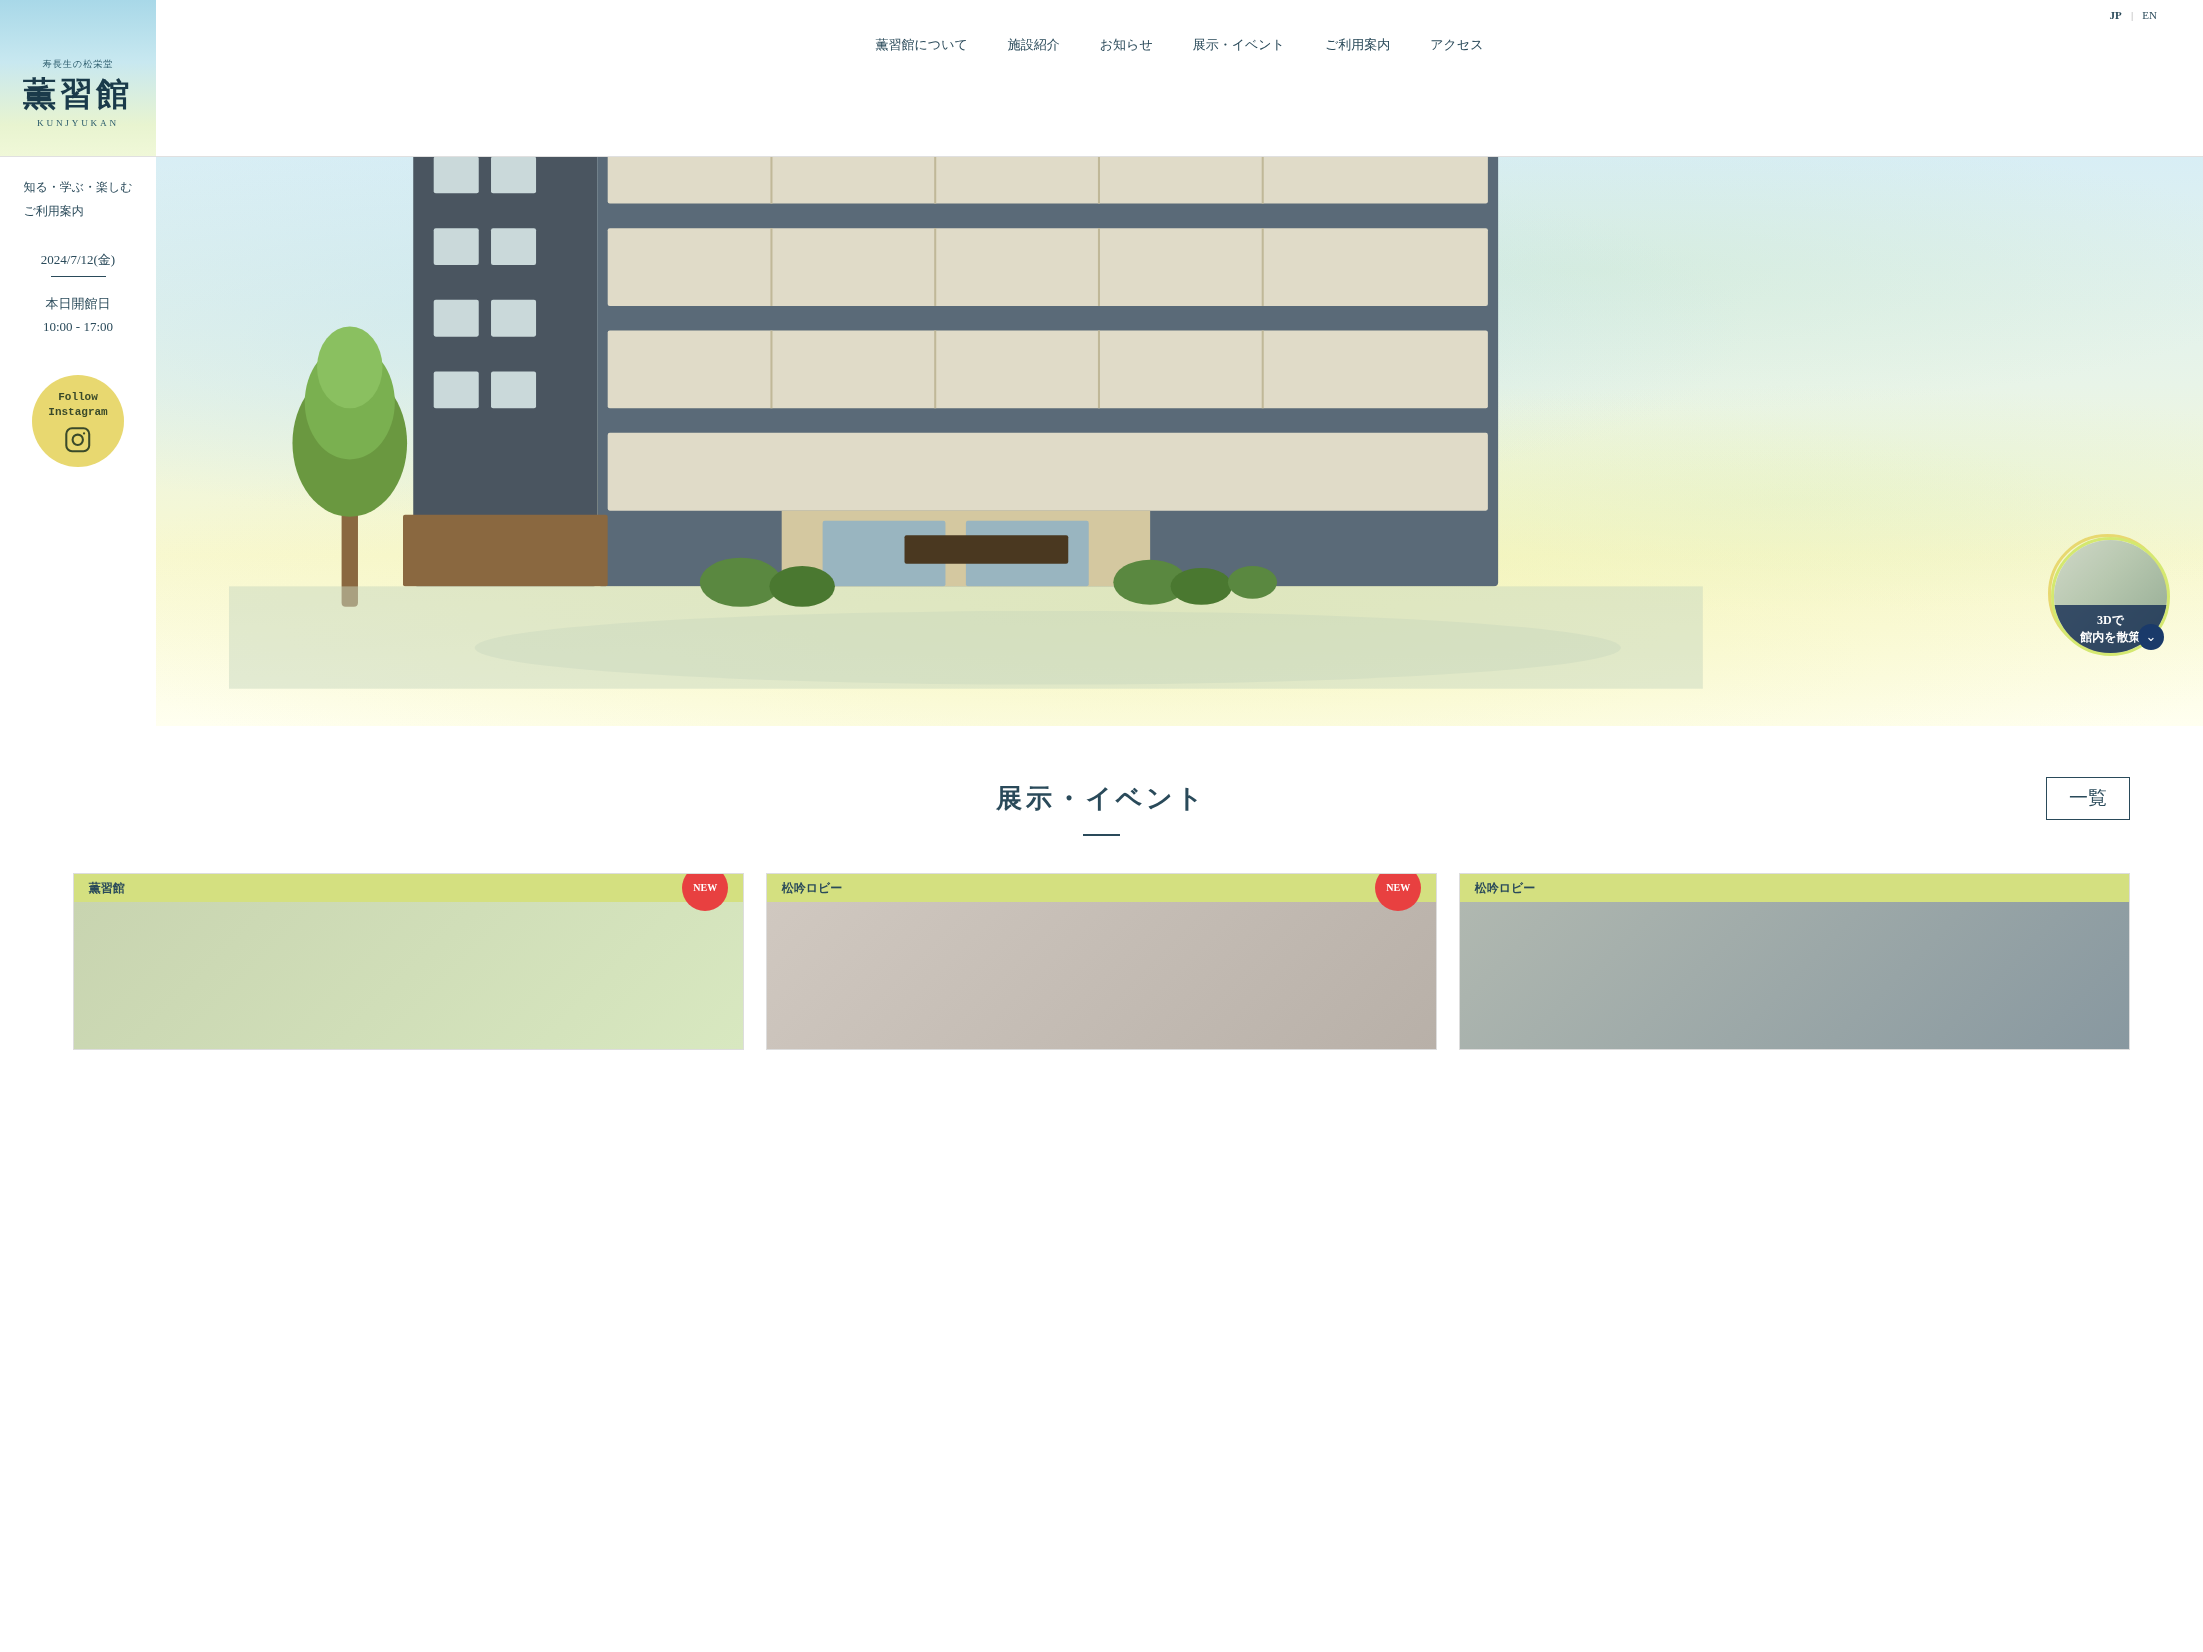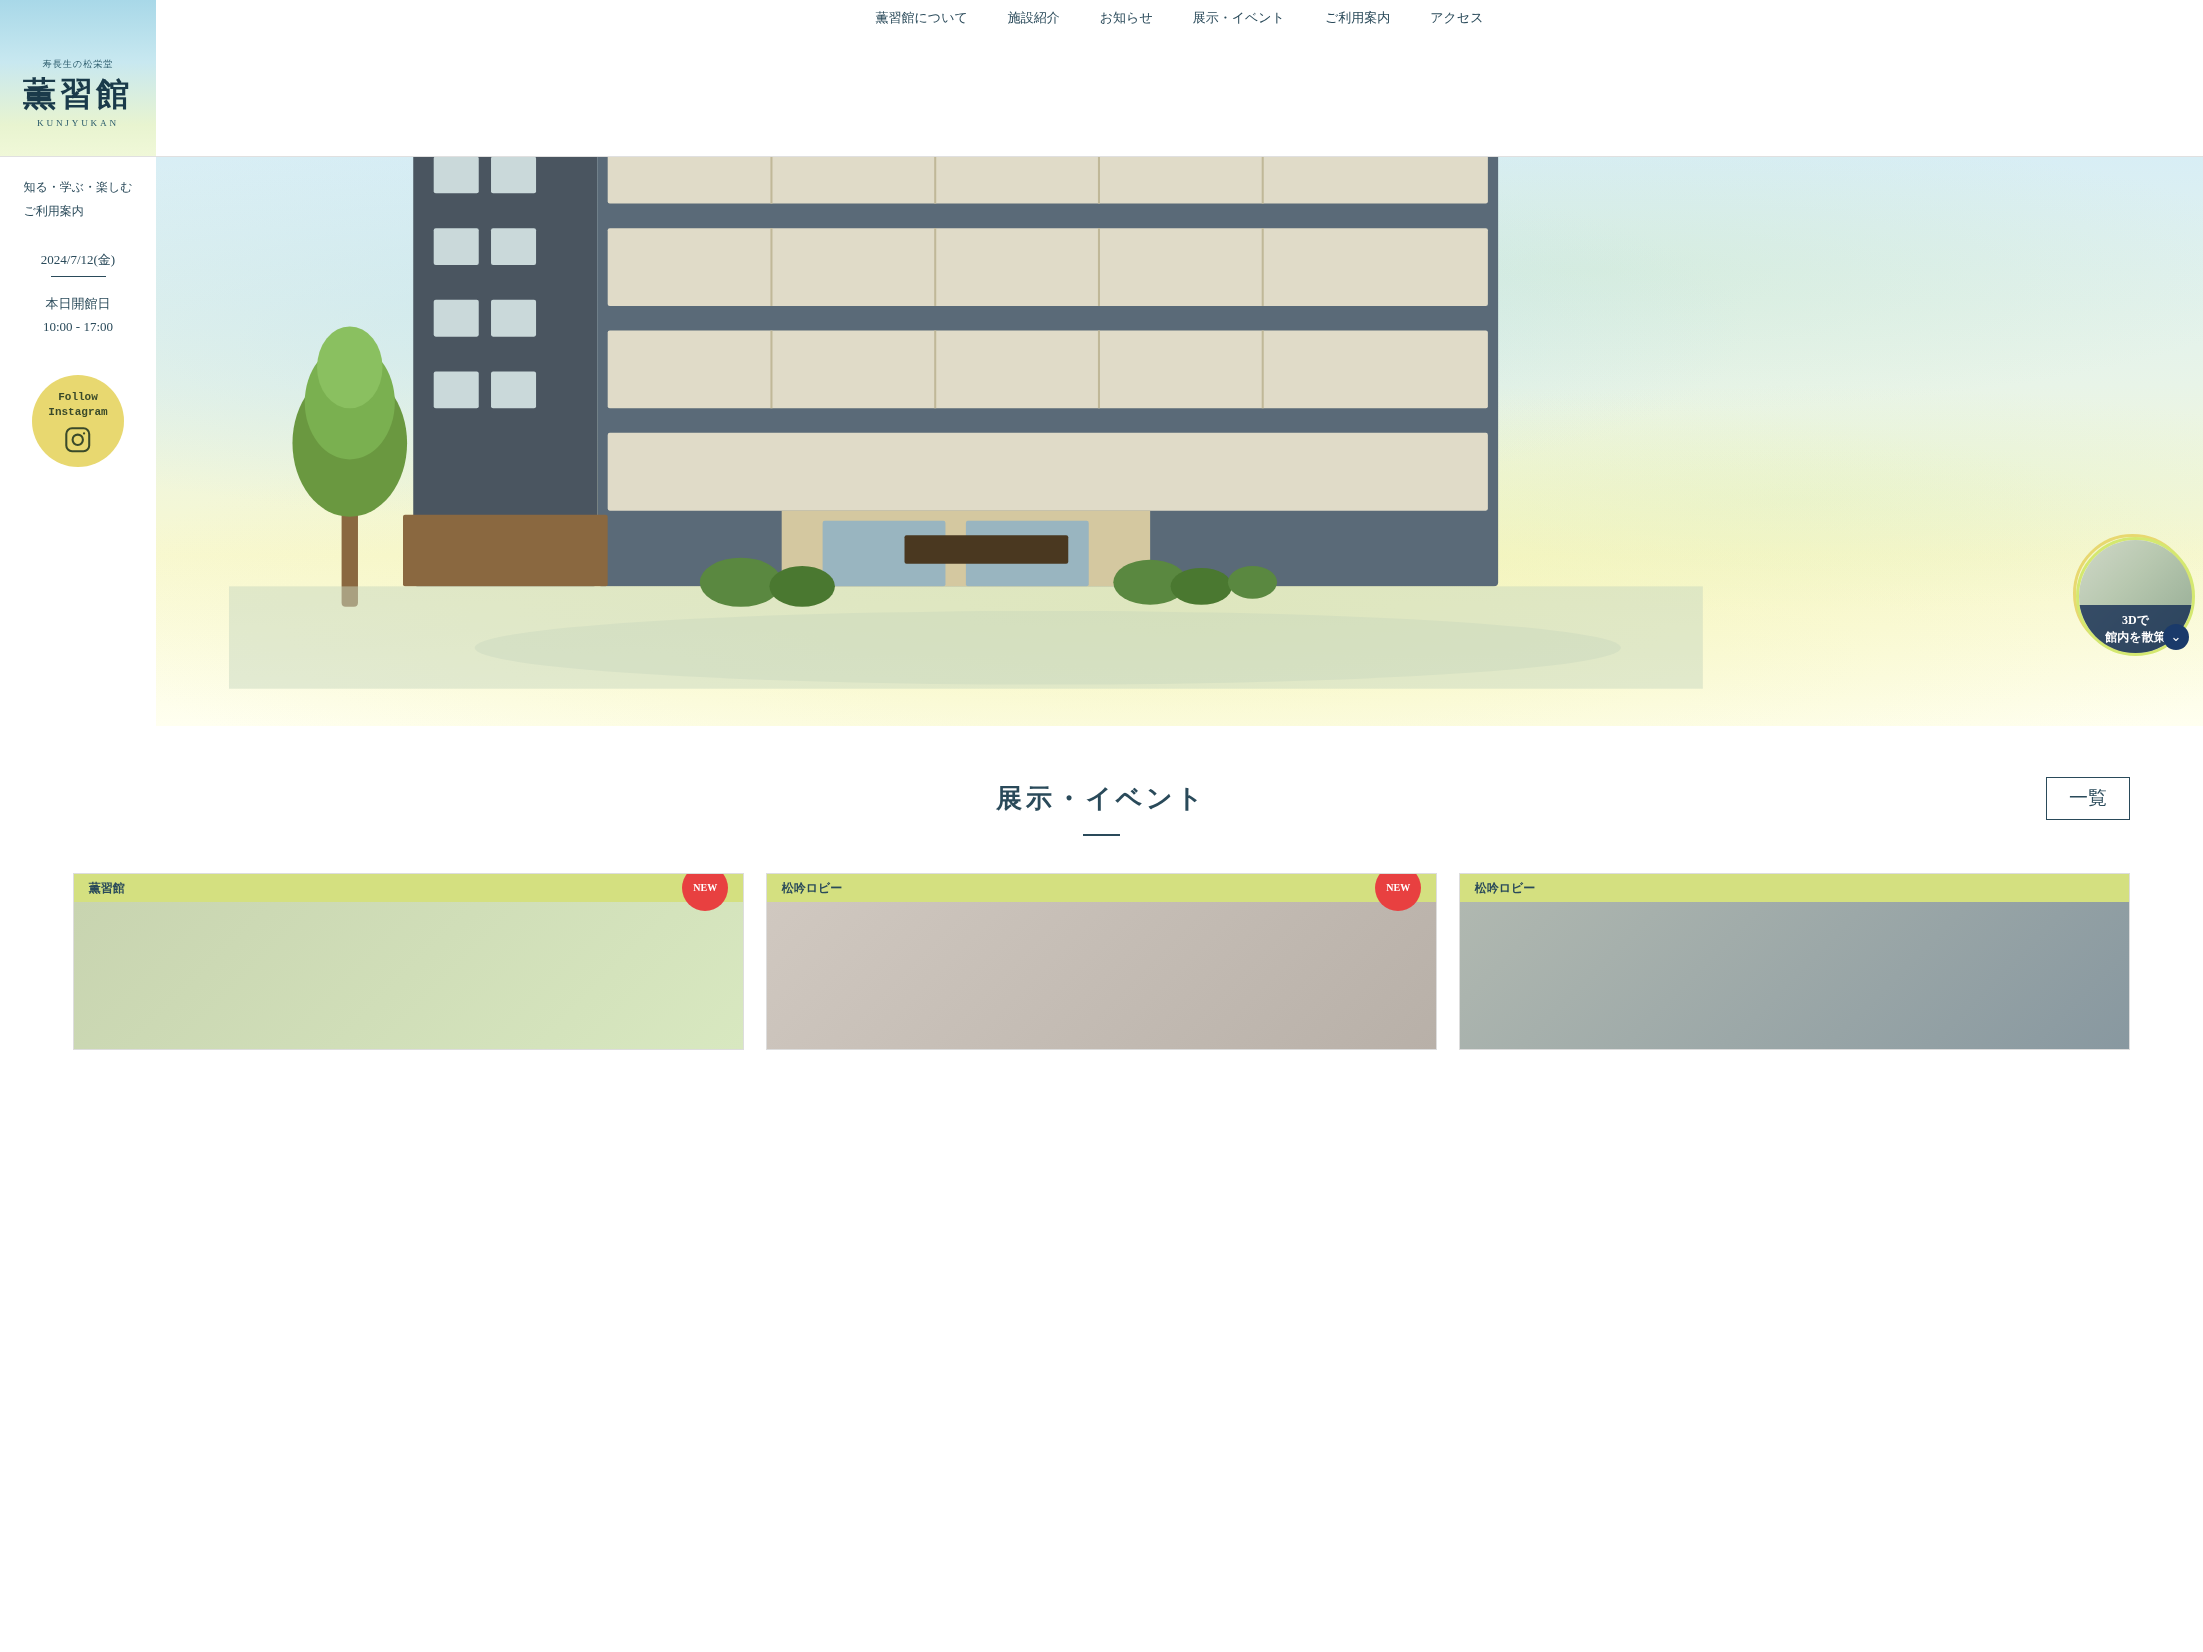--- a/index.html
+++ b/index.html
@@ -271,20 +271,25 @@
 
 <div class="header-wrapper">
 
   <div class="logo-area">
     <div class="logo-subtitle">寿長生の松栄堂</div>
     <div class="logo-main">薫習館</div>
     <div class="logo-roman">KUNJYUKAN</div>
   </div>
 
   <div class="header-right">
+    <div class="header-top-bar">
+      <span style="cursor:pointer;font-weight:bold;">JP</span>
+      <span style="color:#aaa;">|</span>
+      <span style="cursor:pointer;">EN</span>
+    </div>
     <ul class="nav-bar">
       <li>薫習館について</li>
       <li>施設紹介</li>
       <li>お知らせ</li>
       <li>展示・イベント</li>
       <li>ご利用案内</li>
       <li>アクセス</li>
     </ul>
   </div>
 </div>
@@ -401,21 +406,21 @@
       <ellipse cx="450" cy="368" rx="18" ry="11" fill="#5a8840"></ellipse>
       <ellipse cx="475" cy="370" rx="15" ry="9" fill="#4a7830"></ellipse>
       <ellipse cx="500" cy="368" rx="12" ry="8" fill="#5a8840"></ellipse>
 
       <rect x="180" y="88" width="440" height="12" rx="0" fill="#3a4a58"></rect>
 
       <rect x="180" y="83" width="5" height="20" fill="#3a4a58"></rect>
       <rect x="615" y="83" width="5" height="20" fill="#3a4a58"></rect>
     </svg>
 
-    <div class="tour-3d" style="position:absolute;bottom:73px;right:11px;width:119px;height:119px;border-radius:50%;overflow:visible;cursor:pointer;">
+    <div class="tour-3d" style="position:absolute;bottom:73px;right:36px;width:119px;height:119px;border-radius:50%;overflow:visible;cursor:pointer;">
       <div style="width:119px;height:119px;border-radius:50%;overflow:hidden;border:3.7px solid #d4e870;position:relative;">
 
         <div style="width:100%;height:100%;background:linear-gradient(135deg,#d0d8c8 0%,#b8c8b0 40%,#90a890 100%);position:relative;">
           <div style="position:absolute;bottom:0;left:0;right:0;background:rgba(15,40,80,0.78);padding:7.3px 5.5px;text-align:center;font-size:12px;color:#fff;font-weight:bold;line-height:1.4;">
             <span>3Dで</span><br>
             <span>館内を散策</span>
           </div>
         </div>
       </div>
       <div style="position:absolute;bottom:0;right:0;width:26px;height:26px;background:#1a3a6a;border-radius:50%;display:flex;align-items:center;justify-content:center;color:#fff;font-size:13px;">⌄</div>

